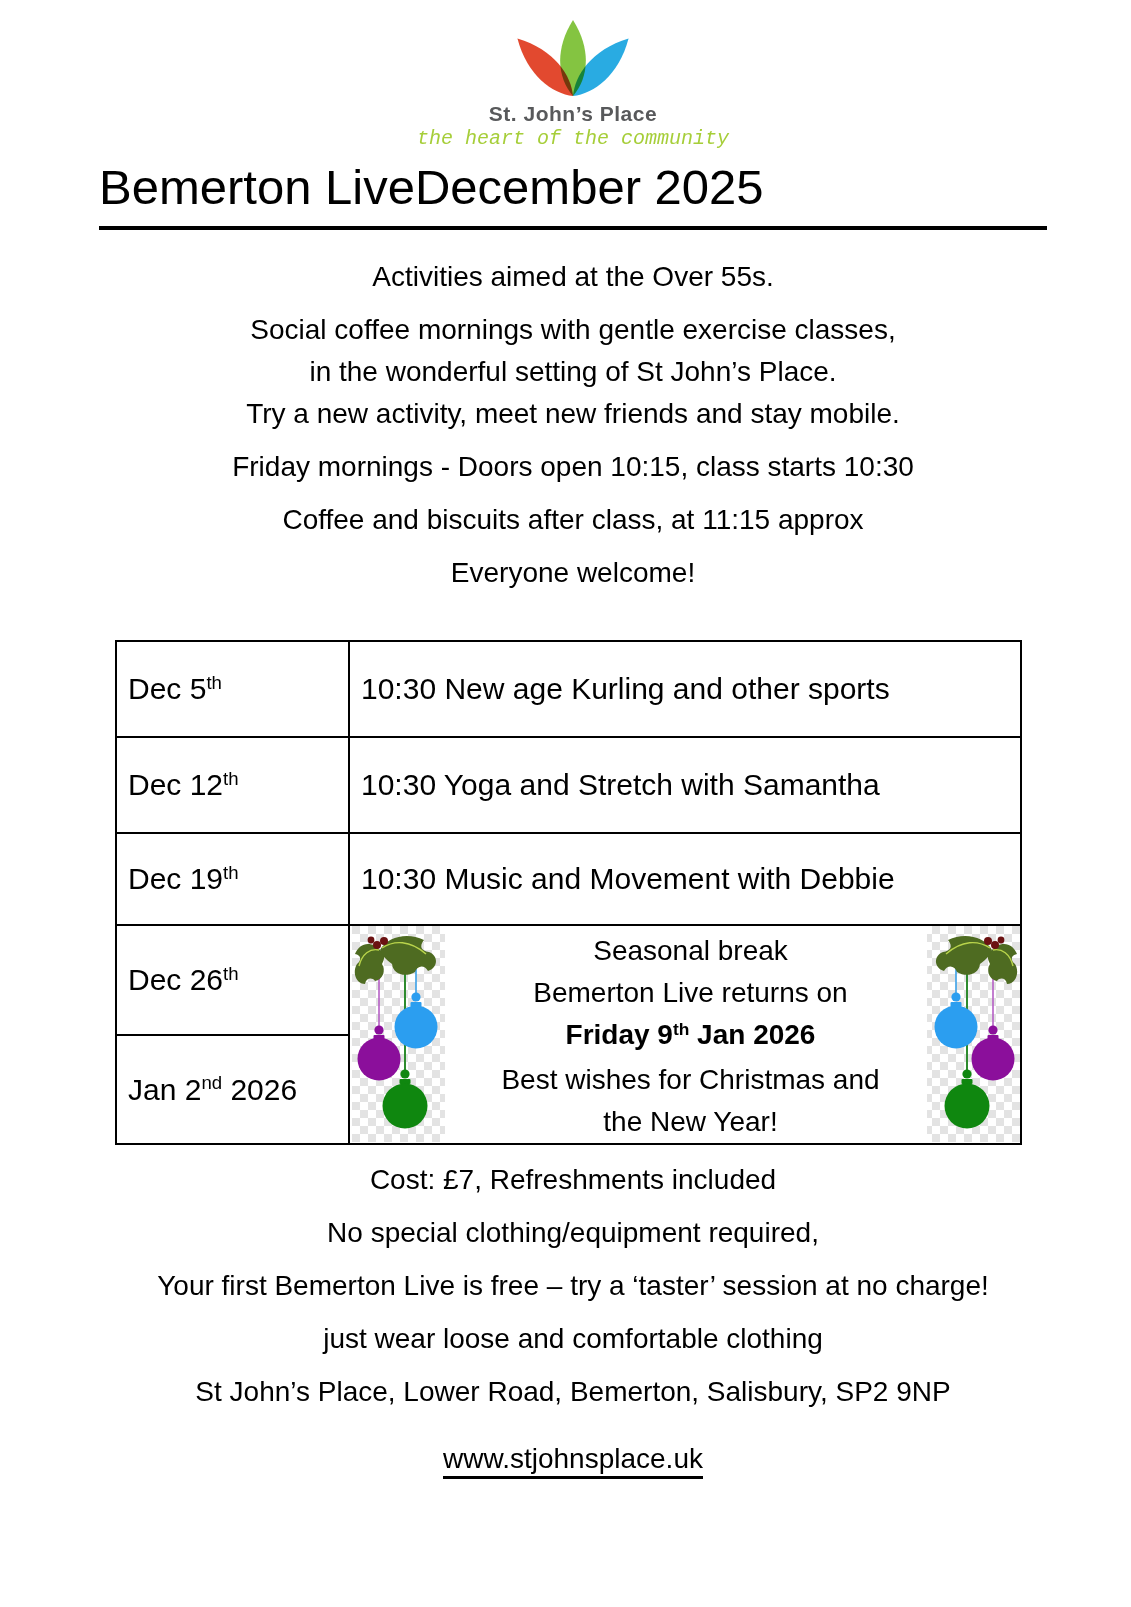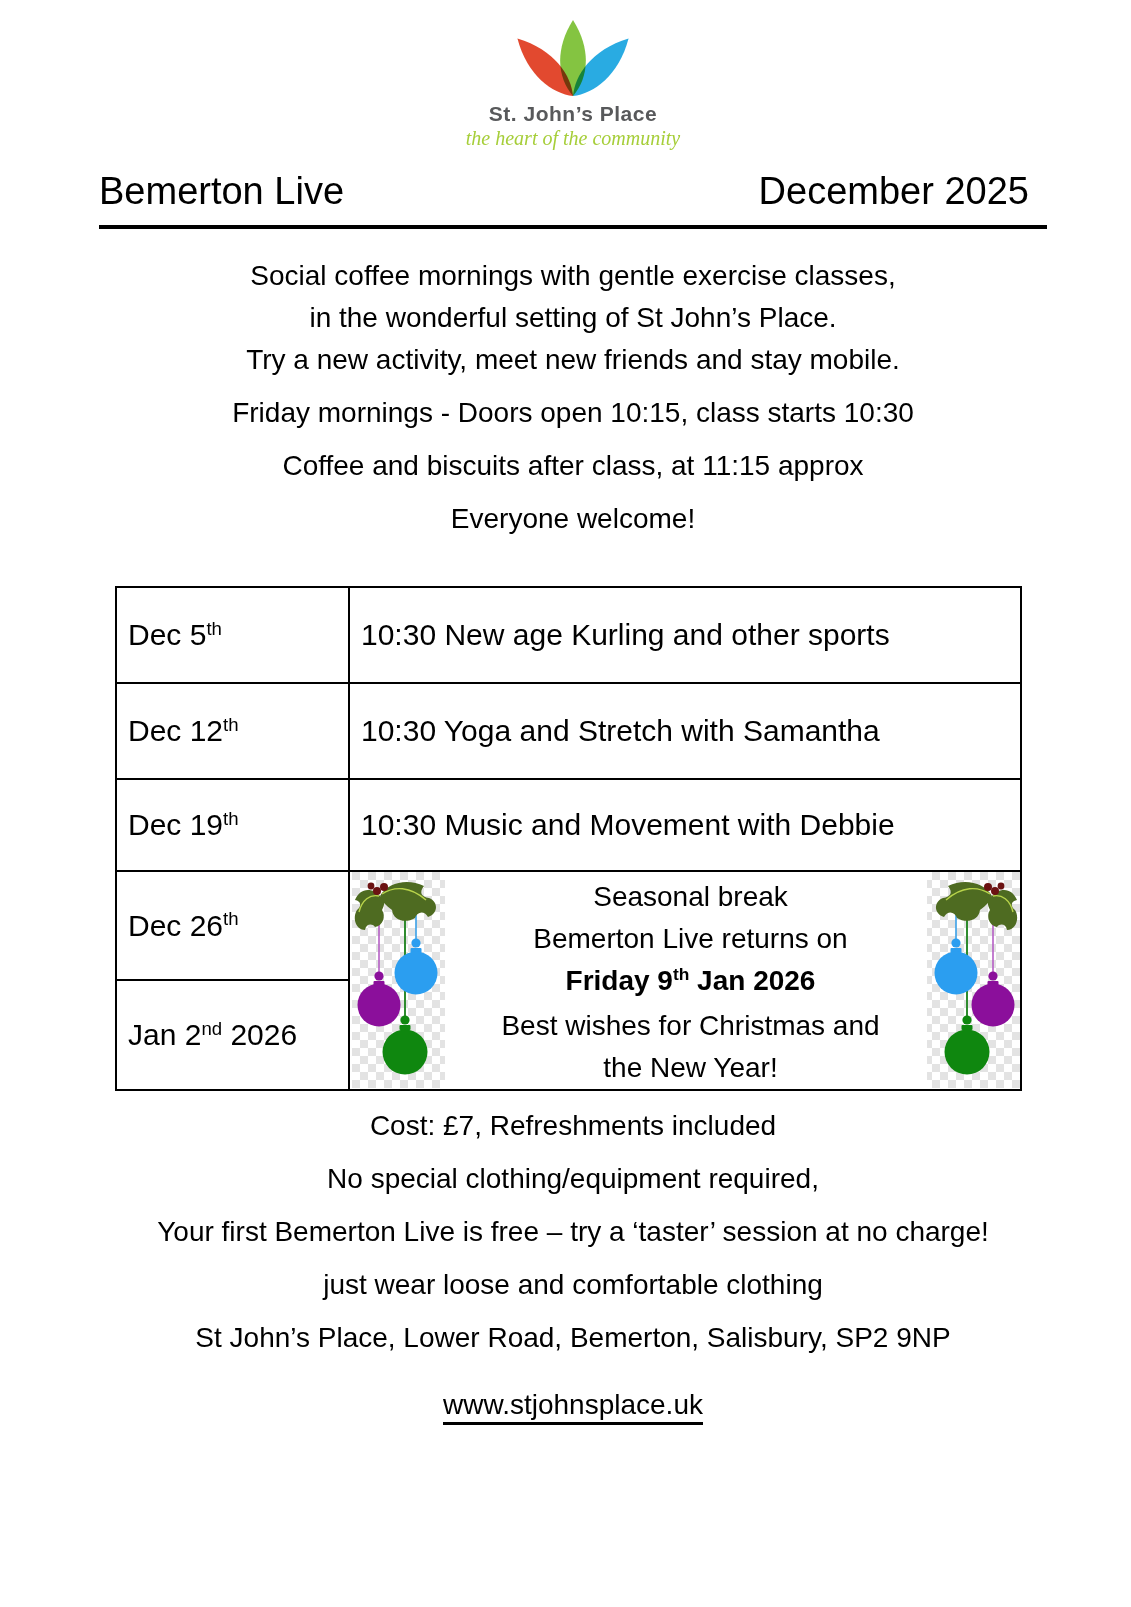--- a/index.html
+++ b/index.html
@@ -14,27 +14,27 @@
     overflow:hidden;
     border-radius:14px;
   }
   
   .logo { text-align:center; padding-top:12px; }
   .logo-name {
     font-size:21px; font-weight:700; letter-spacing:.5px;
     color:#58595B; margin-top:2px;
   }
   .logo-tagline {
-    font-family:Liberation Serif, serif; font-style:italic;
+    font-family:Liberation Mono, monospace; font-style:italic;
     font-size:20px; color:#A6CE39; margin-top:1px;
   }
   
   .title-row {
-    display:flex; justify-content:space-between; align-items:baseline;
-    margin-top:22px; font-size:38px; line-height:1.05;
+    display:flex; justify-content:flex-start; align-items:baseline;
+    margin-top:12px; font-size:49px; line-height:1.05;
   }
   .title-date { margin-right:18px; }
   .rule { height:4px; background:#000; margin-top:13px; }
   
   .intro { text-align:center; margin-top:26px; font-size:28px; }
   .intro p { margin:0 0 11px; line-height:42px; white-space:nowrap; }
   
   table.schedule {
     border-collapse:collapse; margin:46px 0 0 16px;
     table-layout:fixed; width:905px;
@@ -78,20 +78,21 @@
     <div class="logo-tagline">the heart of the community</div>
   </div>
 
   <div class="title-row">
     <span>Bemerton Live</span>
     <span class="title-date">December 2025</span>
   </div>
   <div class="rule"></div>
 
   <div class="intro">
+    <p>Activities aimed at the Over 55s.</p>
     <p><span>Social coffee mornings with gentle exercise classes,</span><br>
       <span>in the wonderful setting of St John’s Place.</span><br>
       <span>Try a new activity, meet new friends and stay mobile.</span></p>
     <p>Friday mornings - Doors open 10:15, class starts 10:30</p>
     <p>Coffee and biscuits after class, at 11:15 approx</p>
     <p>Everyone welcome!</p>
   </div>
 
   <table class="schedule">
     <colgroup>

